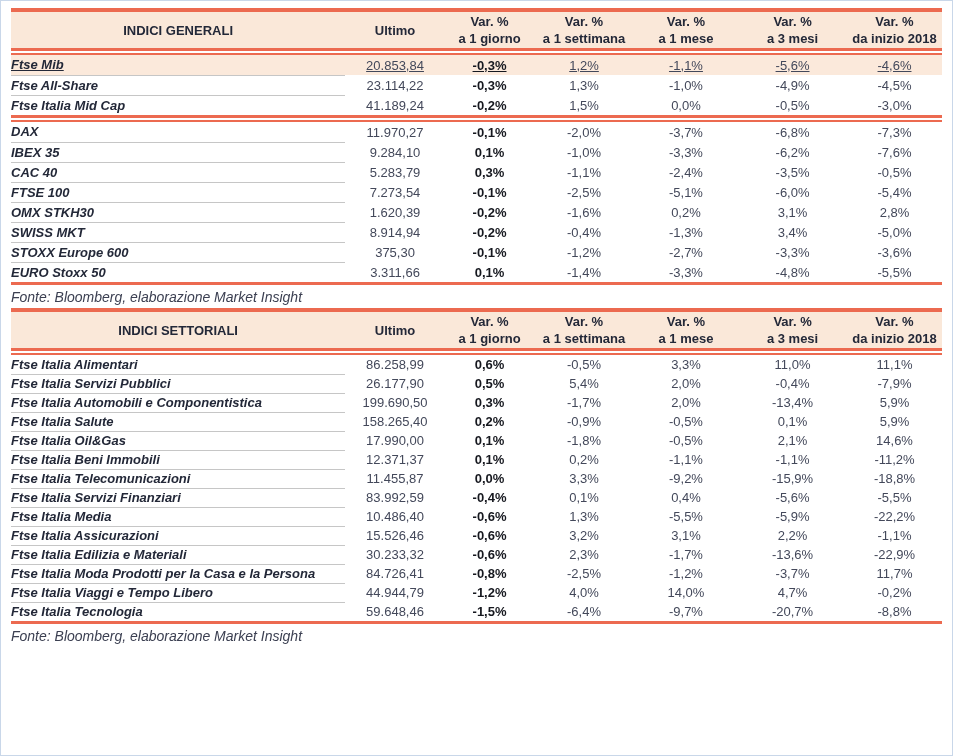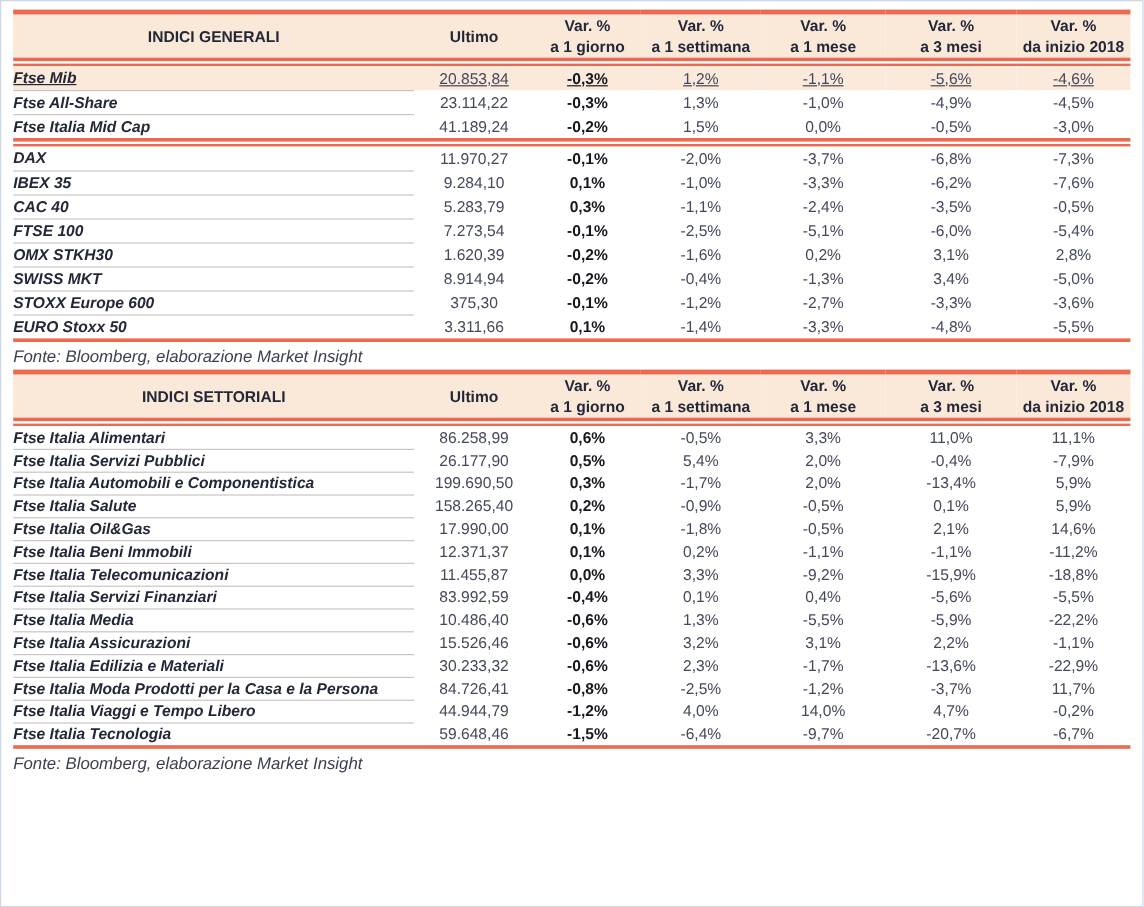--- a/index.html
+++ b/index.html
@@ -401,21 +401,21 @@
             <td class="num">4,7%</td>
             <td class="num">-0,2%</td>
           </tr>
           <tr class="">
             <td class="label">Ftse Italia Tecnologia</td>
             <td class="num">59.648,46</td>
             <td class="num day">-1,5%</td>
             <td class="num">-6,4%</td>
             <td class="num">-9,7%</td>
             <td class="num">-20,7%</td>
-            <td class="num">-6,7%</td>
+            <td class="num">-8,8%</td>
           </tr>
         </tbody>
         <tbody>
           <tr class="endrow">
             <td colspan="7"></td>
           </tr>
         </tbody>
       </table>
     <div class="source">Fonte: Bloomberg, elaborazione Market Insight</div>
   </section>

